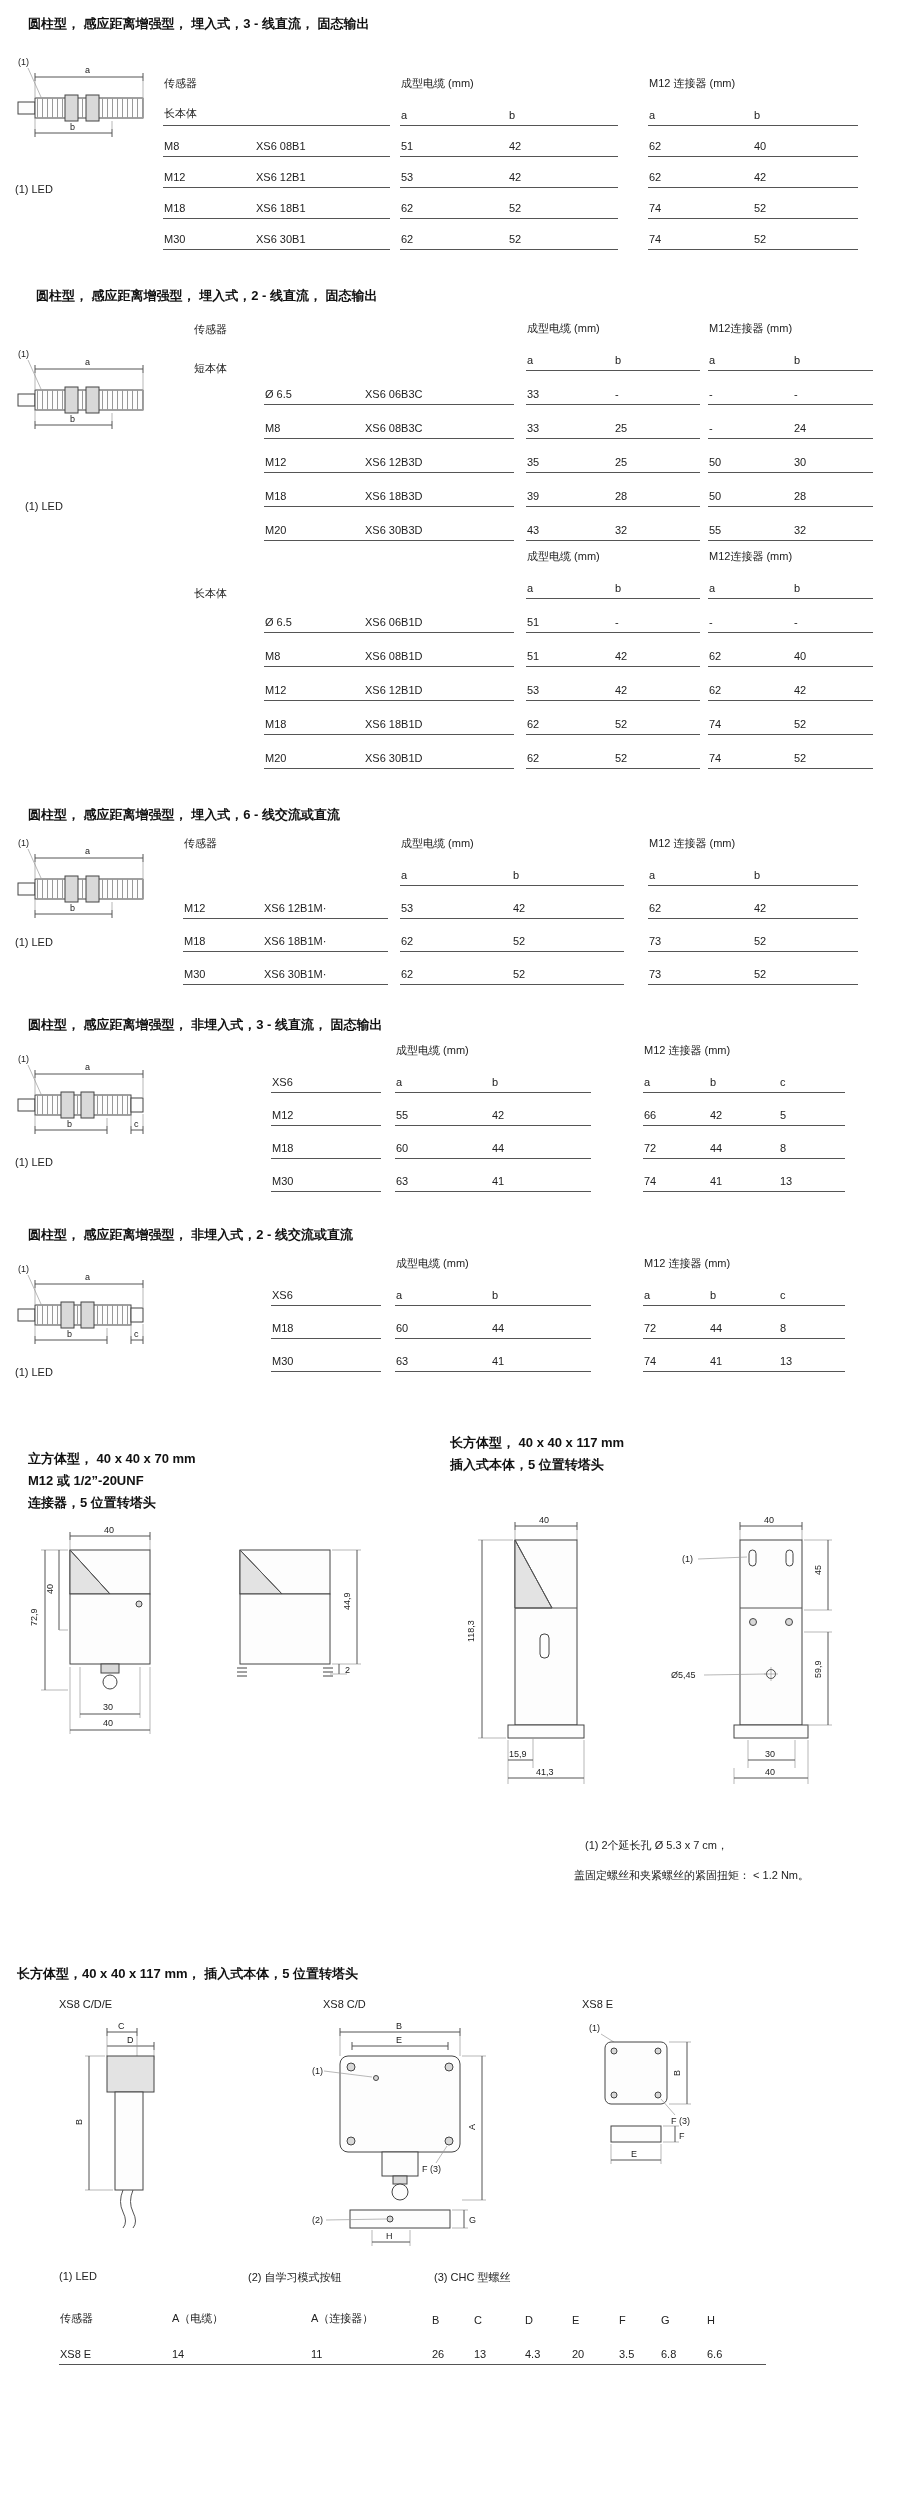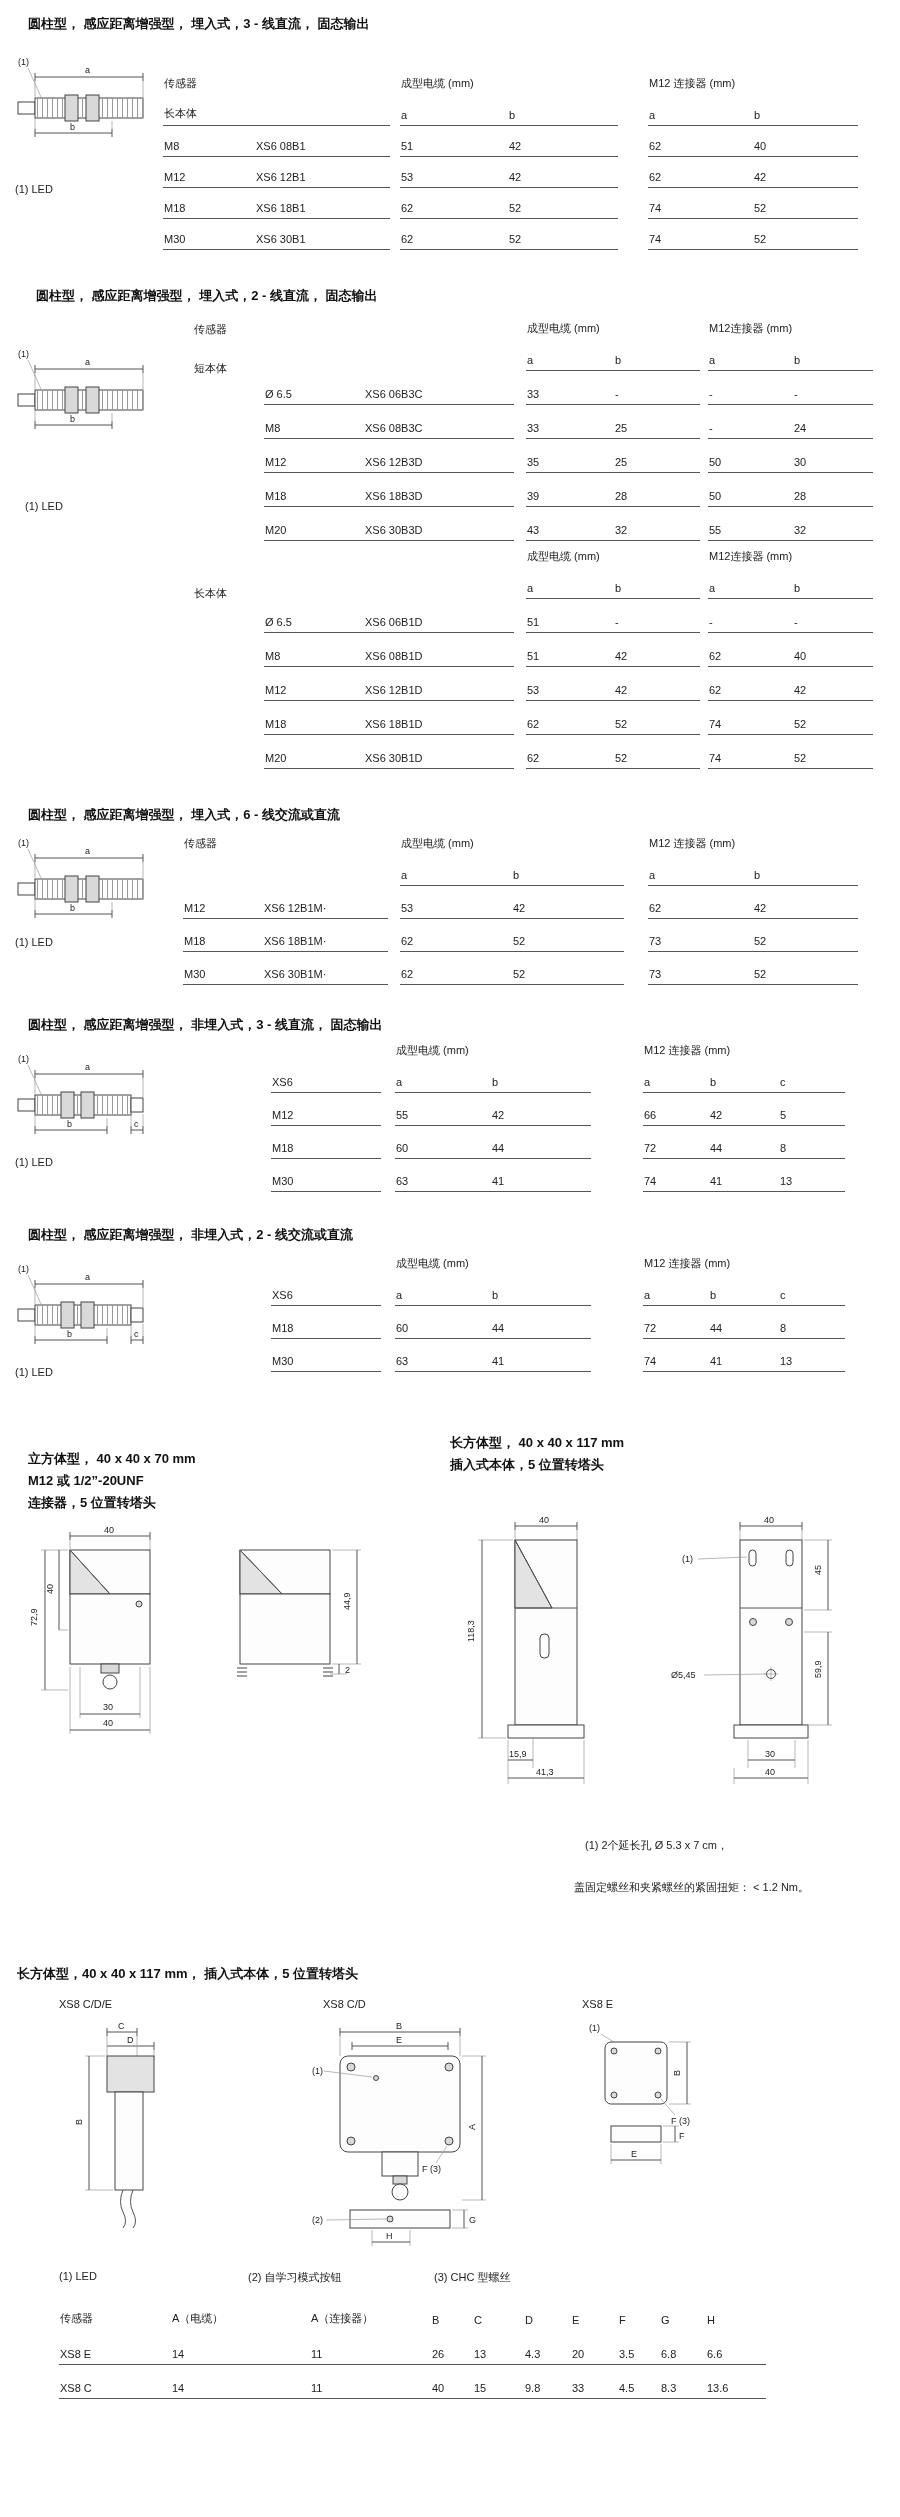--- a/index.html
+++ b/index.html
@@ -791,21 +791,21 @@
           <text class="dl" x="325" y="245">30</text>
           <line class="thin" x1="294" y1="256" x2="294" y2="272"></line>
             <line class="thin" x1="368" y1="228" x2="368" y2="272"></line>
           <line class="ln" x1="294" y1="266" x2="368" y2="266"></line>
           <text class="dl" x="325" y="263">40</text>
         </g>
       </svg>
     </div>
 
     <div class="note" style="left:585px;top:406px">(1) 2个延长孔 Ø 5.3 x 7 cm，</div>
-    <div class="note" style="left:574px;top:448px">盖固定螺丝和夹紧螺丝的紧固扭矩： &lt; 1.2 Nm。</div>
+    <div class="note" style="left:574px;top:436px">盖固定螺丝和夹紧螺丝的紧固扭矩： &lt; 1.2 Nm。</div>
   </section>
 
   <section class="sec" style="top:1948px">
     <h2 class="ttl" style="left:17px;top:17px">长方体型，40 x 40 x 117 mm， 插入式本体，5 位置转塔头</h2>
     <div class="lbl" style="left:59px;top:50px">XS8 C/D/E</div>
     <div class="lbl" style="left:323px;top:50px">XS8 C/D</div>
     <div class="lbl" style="left:582px;top:50px">XS8 E</div>
 
     <div class="dia" style="left:59px;top:72px">
       <svg width="130" height="215" viewBox="0 0 130 215">
@@ -978,29 +978,17 @@
             <td>14</td>
             <td>11</td>
             <td>26</td>
             <td>13</td>
             <td>4.3</td>
             <td>20</td>
             <td>3.5</td>
             <td>6.8</td>
             <td>6.6</td>
           </tr>
-          <tr>
-            <td>XS8 C</td>
-            <td>14</td>
-            <td>11</td>
-            <td>40</td>
-            <td>15</td>
-            <td>9.8</td>
-            <td>33</td>
-            <td>4.5</td>
-            <td>8.3</td>
-            <td>13.6</td>
-          </tr>
         </tbody>
     </table>
   </section>
 
 </div>
 
 </body></html>

